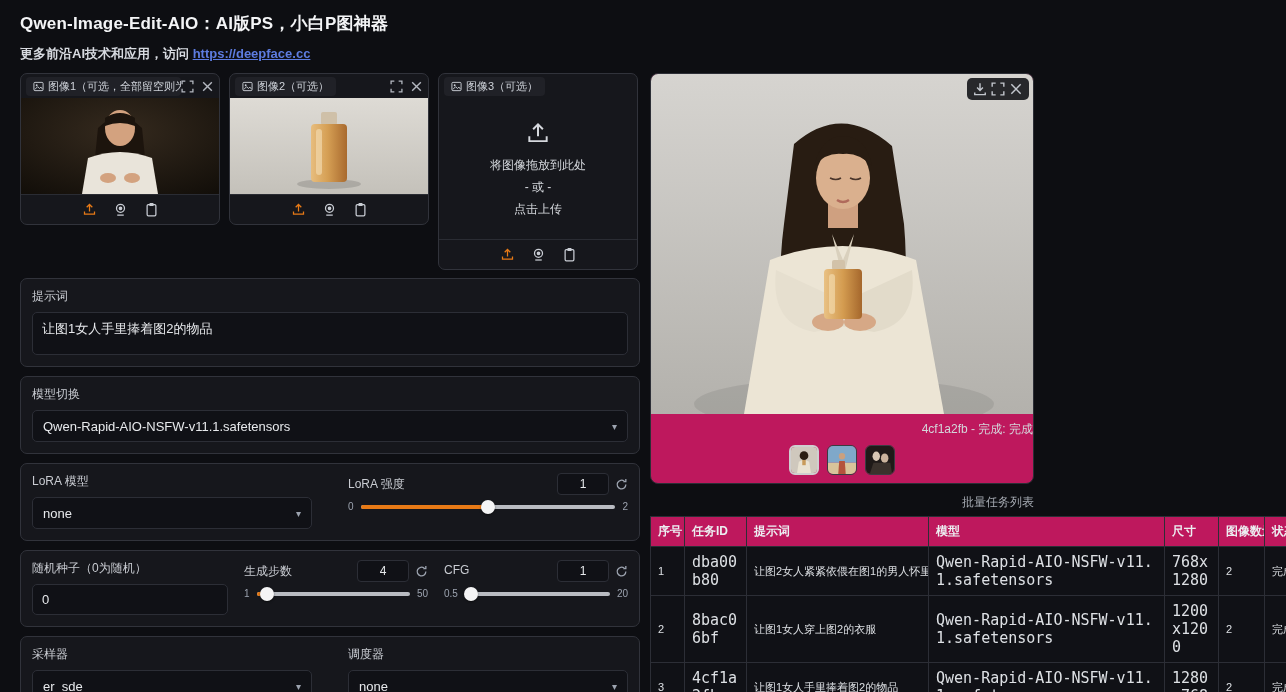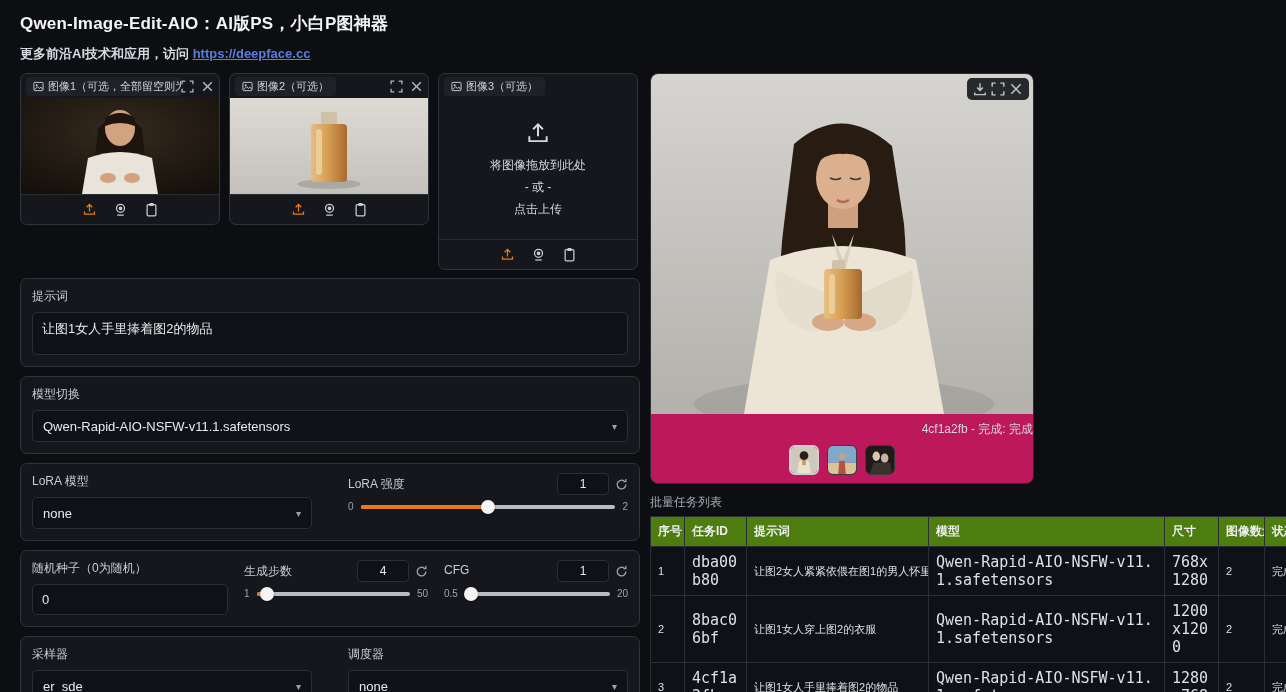--- a/index.html
+++ b/index.html
@@ -103,24 +103,24 @@
     background:rgba(24,25,29,.92); border-radius:5px; padding:4px 6px; color:#c3c7ce;
   }
   .corner-icons .hicon { width:14px; height:14px; cursor:pointer; display:inline-flex; }
   .caption { text-align:right; font-size:12px; color:#d4d7db; margin-top:7px; }
   .thumbs { display:flex; justify-content:center; gap:8px; margin-top:7px; }
   .thumb { width:30px; height:30px; border-radius:6px; overflow:hidden; border:1px solid #3a3c42; cursor:pointer; }
   .thumb.selected { border:2px solid #cfcfcf; }
   .thumb svg { width:100%; height:100%; display:block; }
 
   
-  .batch-title { font-size:12px; color:#a6abb3; margin:10px 0 5px; }
+  .batch-title { font-size:12px; color:#a6abb3; margin:10px 0 5px;text-align:right; }
   table { width:100%; border-collapse:collapse; table-layout:fixed; background:#101116; }
   th, td { border:1px solid #2c2e36; text-align:left; vertical-align:middle; overflow:hidden; }
-  th { background:#4d7c0f; font-size:12px; font-weight:bold; color:#eceef1; padding:6px 7px; white-space:nowrap; }
+  th { background:#be185d; font-size:12px; font-weight:bold; color:#eceef1; padding:6px 7px; white-space:nowrap; }
   td { font-size:11px; color:#dde0e4; padding:6px 7px; word-break:break-all; }
   td.mono { font-family:"DejaVu Sans Mono", monospace; font-size:15px;margin-left:32px; }
   td.cn { word-break:keep-all; white-space:nowrap; font-size:11px; }
   .hscrollbar { height:7px; background:#16171c; border-radius:4px; margin-top:2px; position:relative; }
   .hthumb { position:absolute; left:1px; top:1px; height:5px; width:97%; background:#3c3f47; border-radius:3px; cursor:grab; }
   .queue-status { font-size:11px; color:#787e88; margin-top:9px;padding-left:47px; }
 </style>
 </head>
 <body>
 

